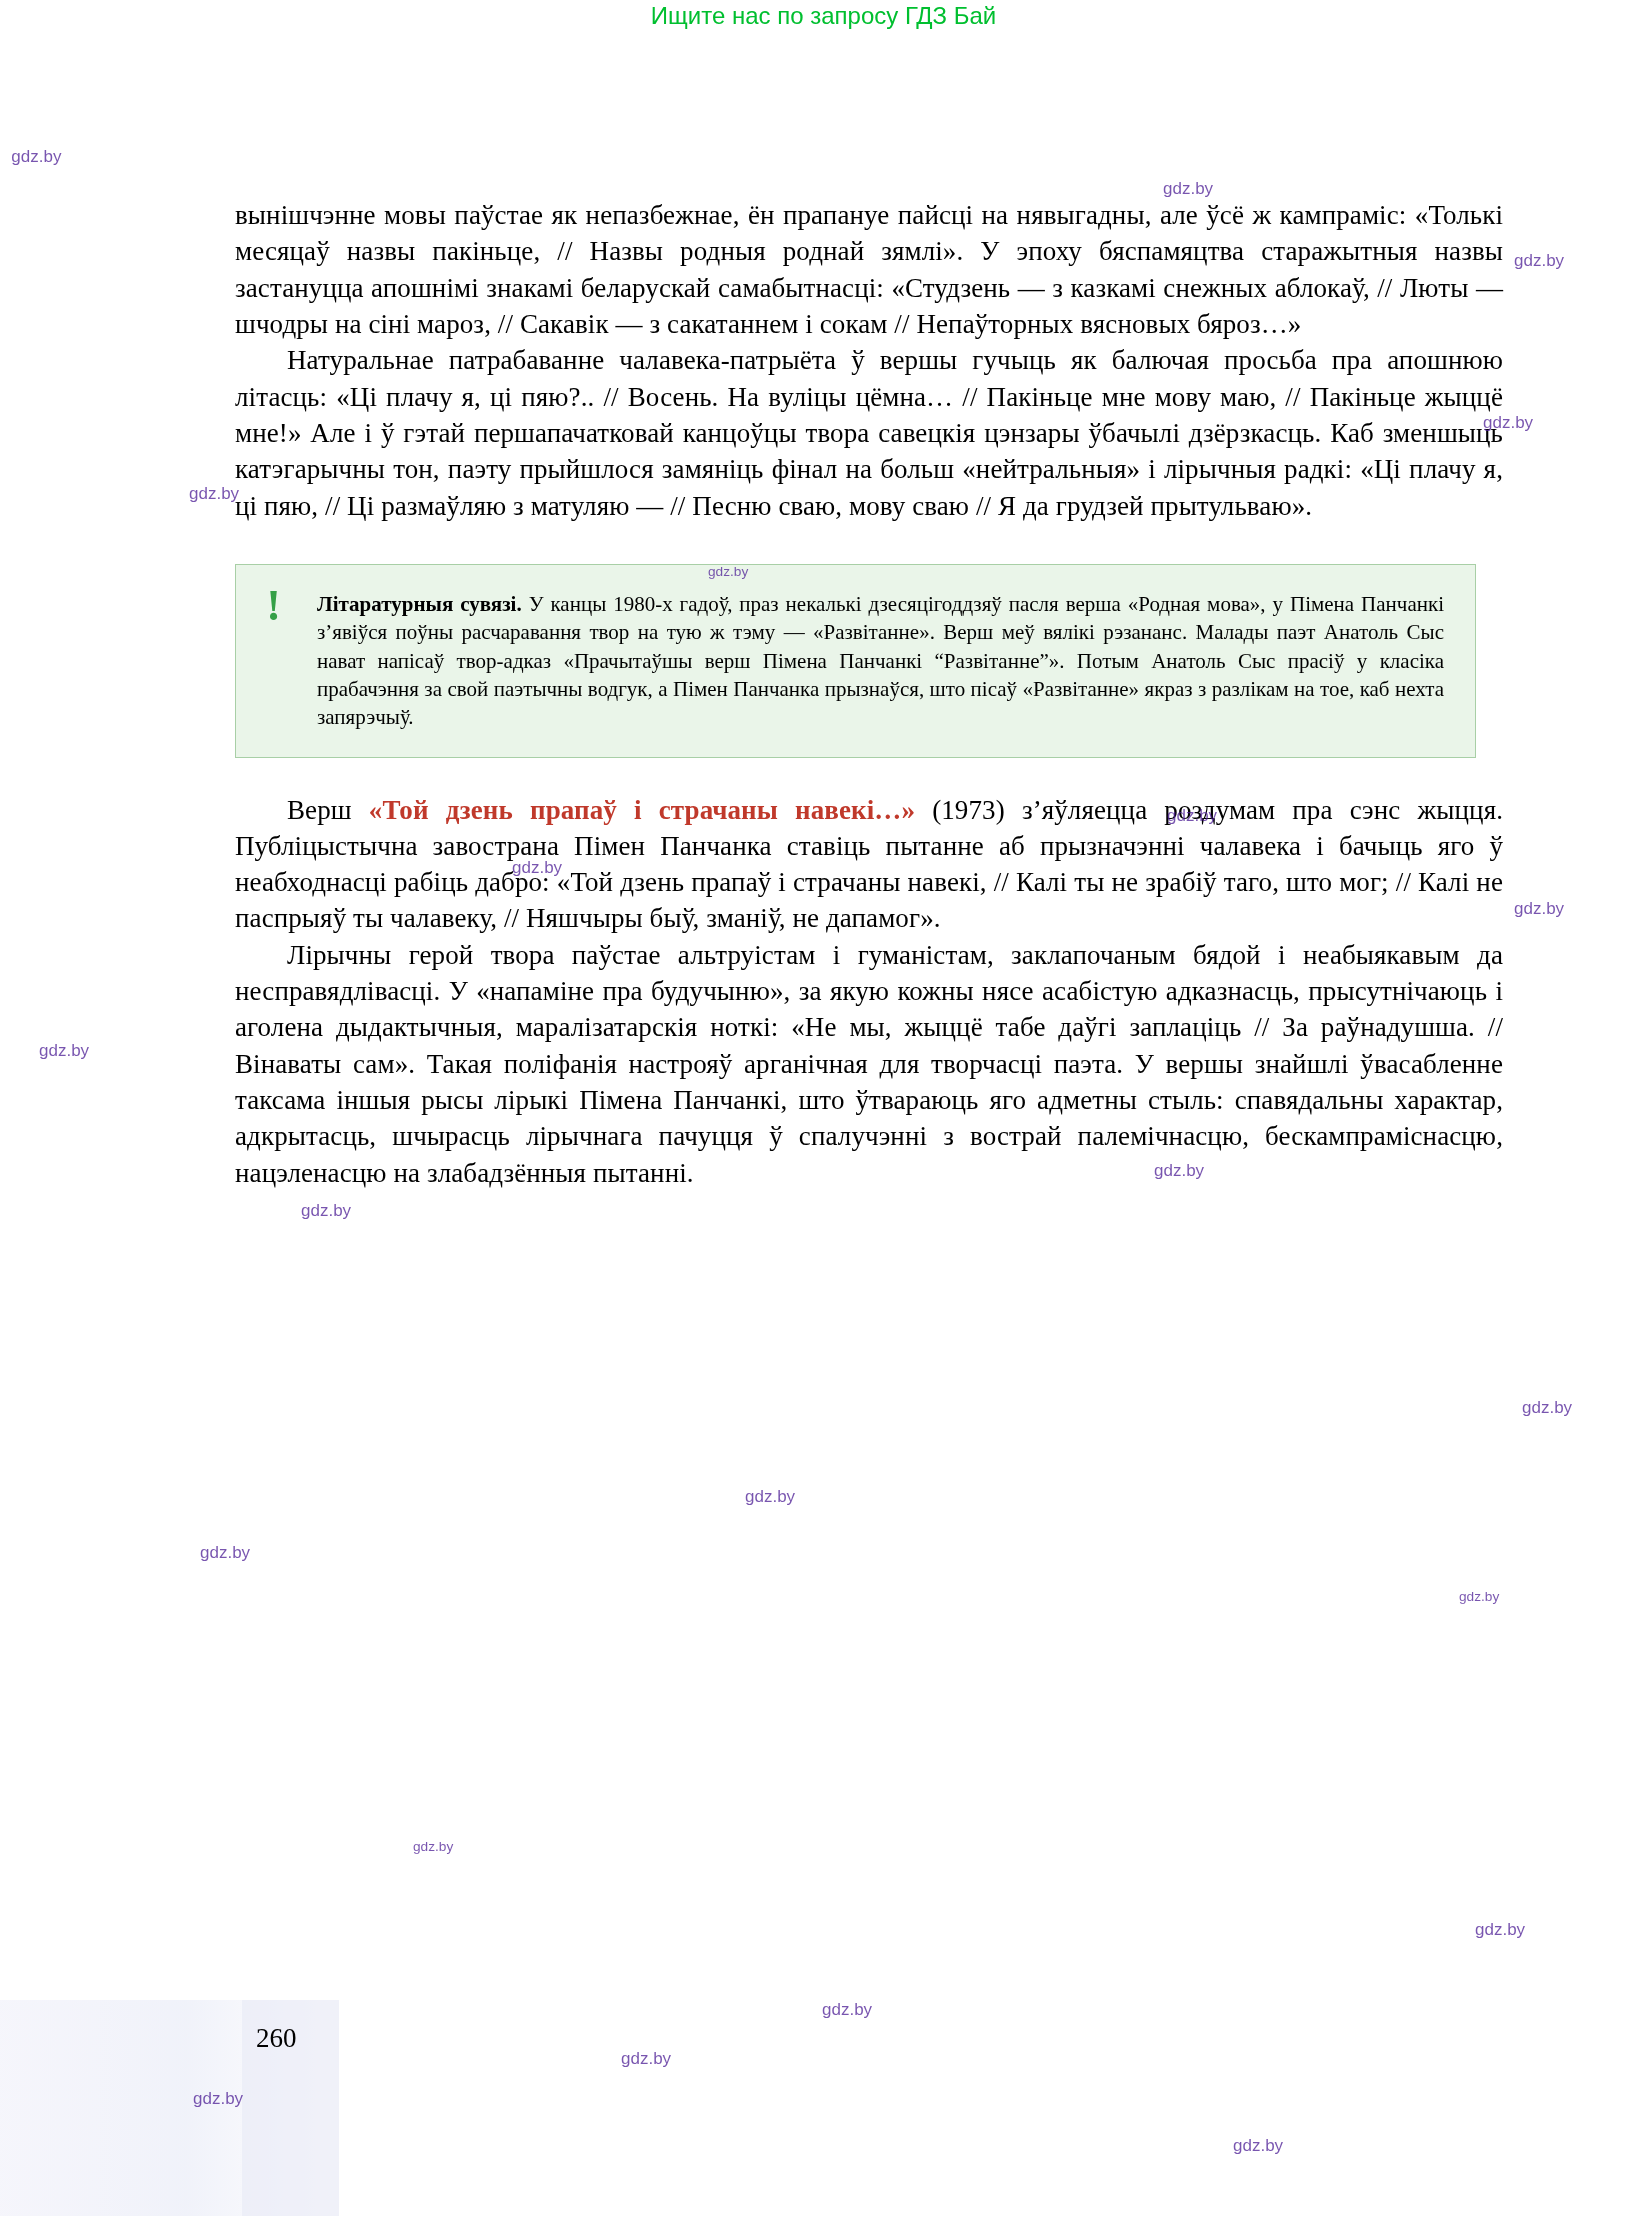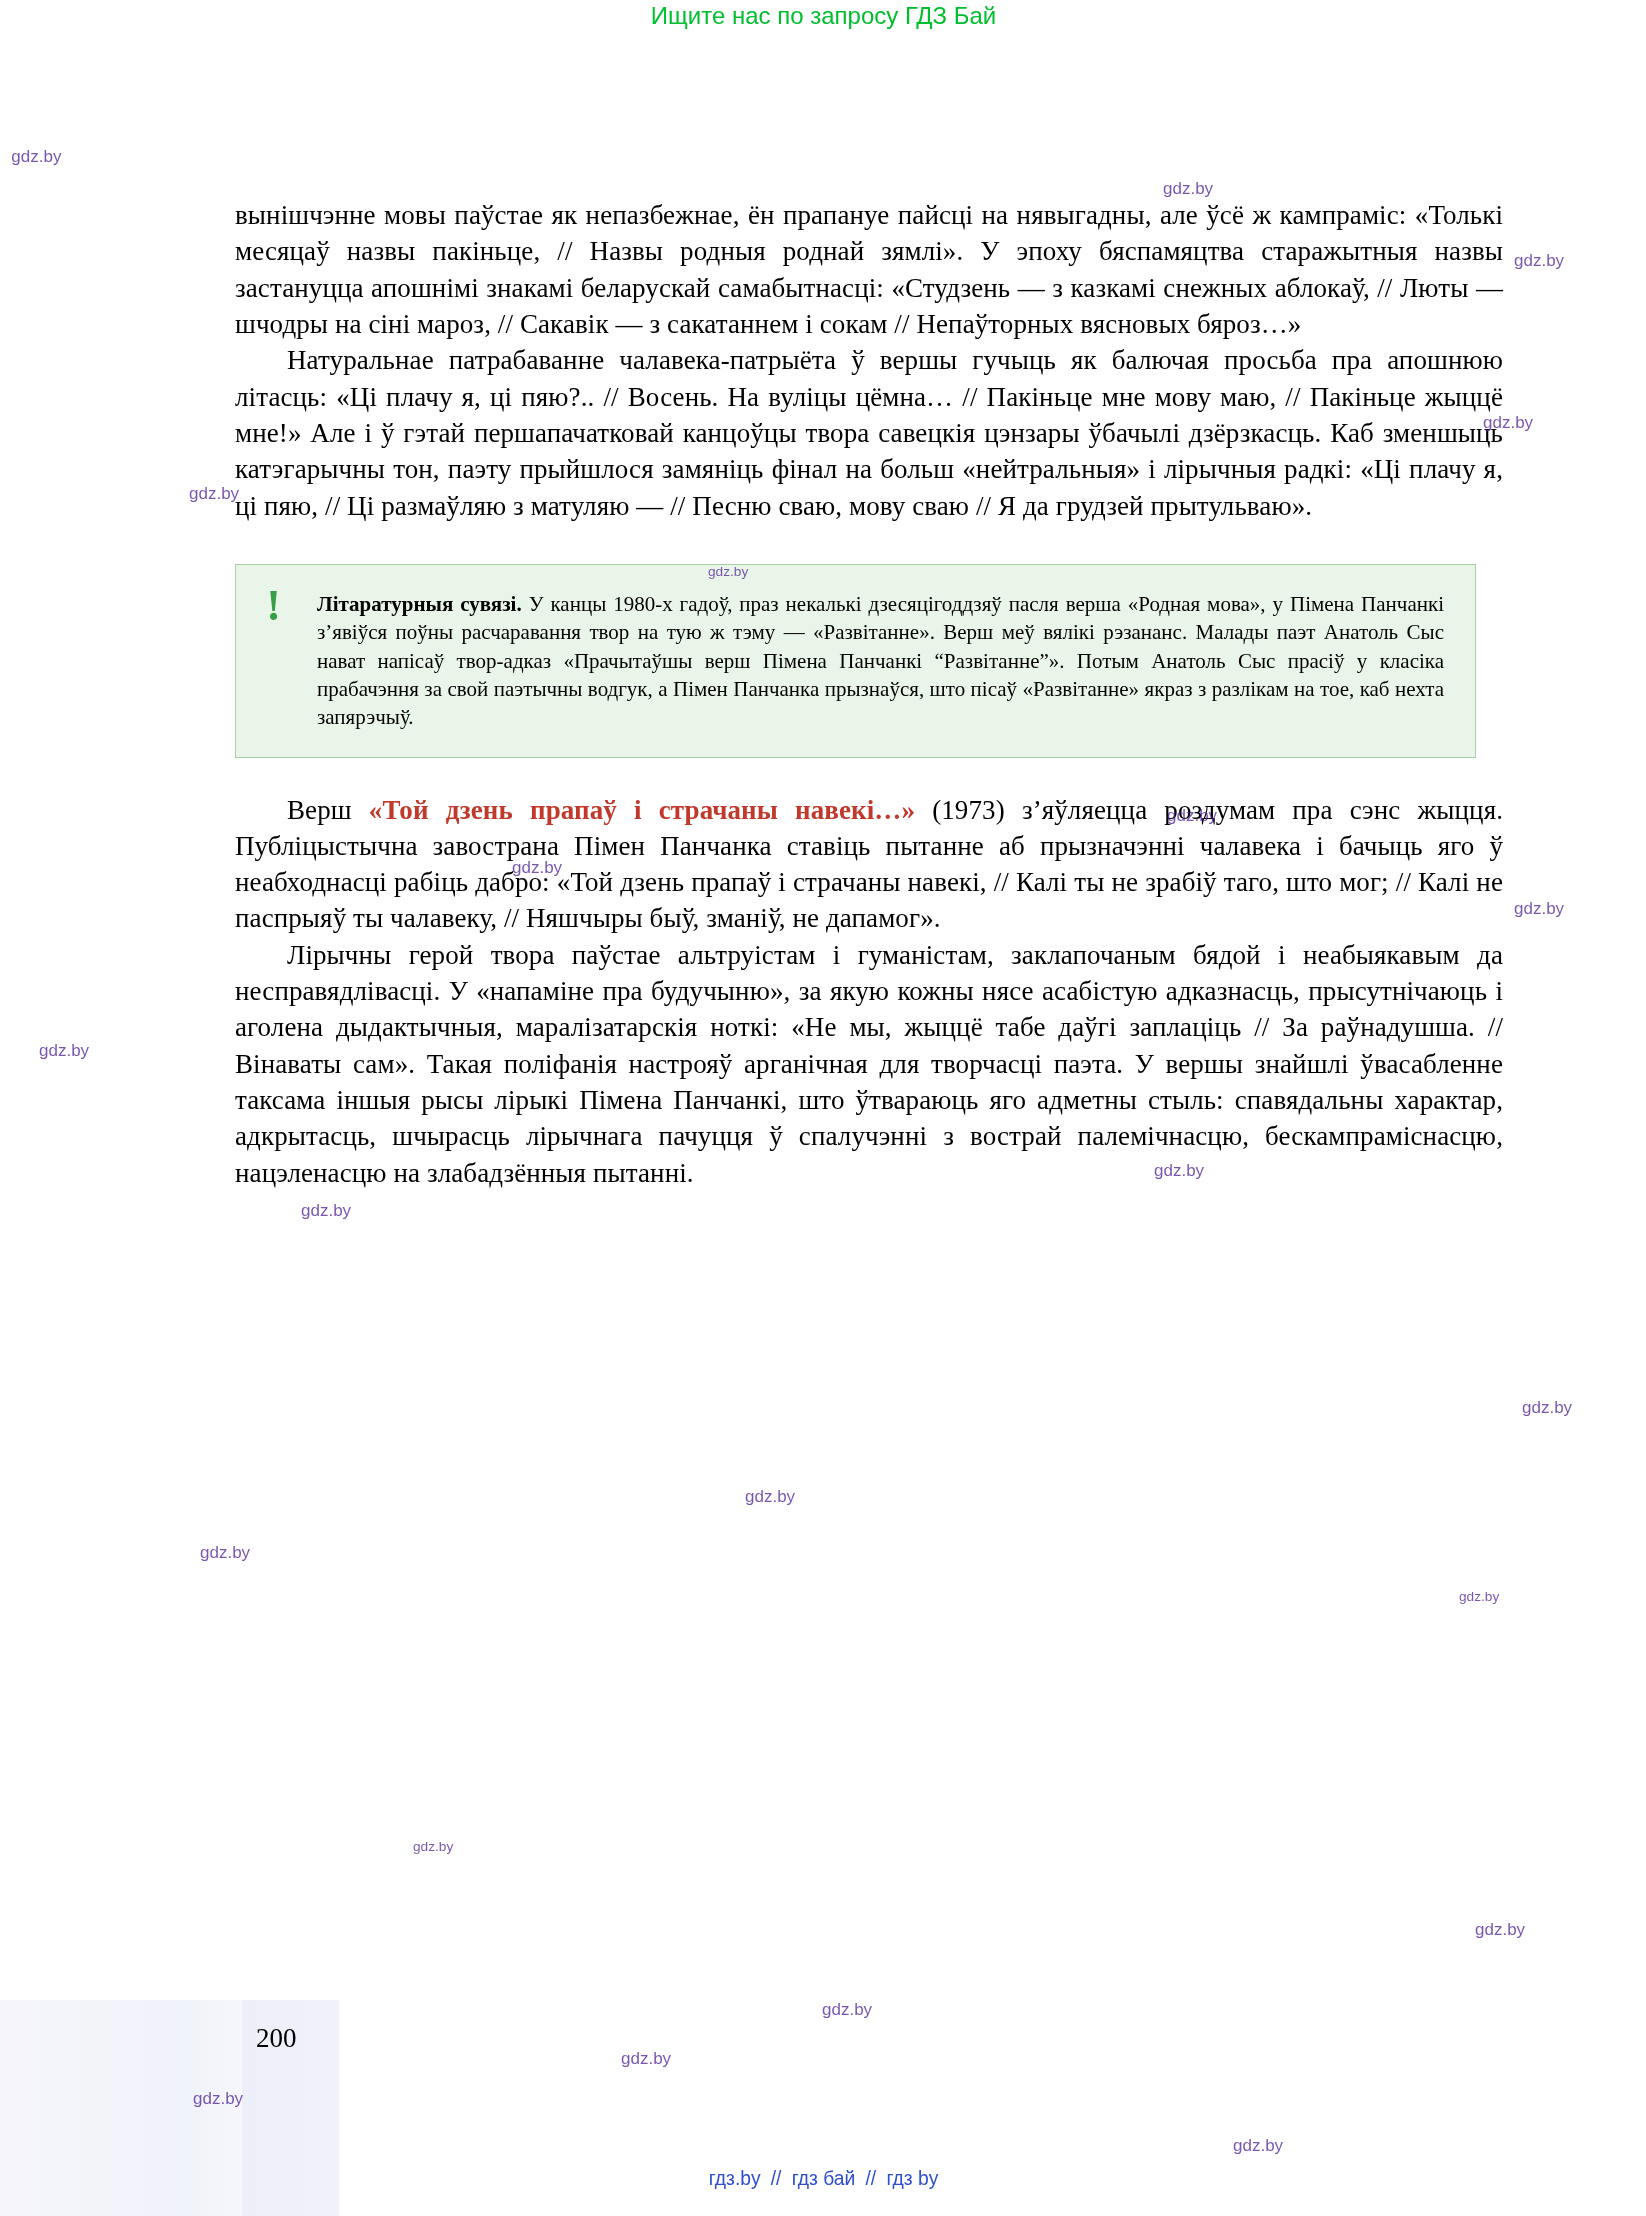--- a/index.html
+++ b/index.html
@@ -191,30 +191,23 @@
     </div>
 
     <p class="para indent" style="margin-top:34px">
       <span>Верш </span><span class="redbold">«Той дзень прапаў і страчаны навекі…»</span><span> (1973) з’яўляецца роздумам пра сэнс жыцця. Публіцыстычна завострана Пімен Панчанка ставіць пытанне аб прызначэнні чалавека і бачыць яго ў неабходнасці рабіць дабро: «Той дзень прапаў і страчаны навекі, // Калі ты не зрабіў таго, што мог; // Калі не паспрыяў ты чалавеку, // Няшчыры быў, зманіў, не дапамог».</span>
     </p>
 
     <p class="para indent">Лірычны герой твора паўстае альтруістам і гуманістам, заклапочаным бядой і неабыякавым да несправядлівасці. У «напаміне пра будучыню», за якую кожны нясе асабістую адказнасць, прысутнічаюць і аголена дыдактычныя, маралізатарскія ноткі: «Не мы, жыццё табе даўгі заплаціць // За раўнадушша. // Вінаваты сам». Такая поліфанія настрояў арганічная для творчасці паэта. У вершы знайшлі ўвасабленне таксама іншыя рысы лірыкі Пімена Панчанкі, што ўтвараюць яго адметны стыль: спавядальны характар, адкрытасць, шчырасць лірычнага пачуцця ў спалучэнні з вострай палемічнасцю, бескампраміснасцю, нацэленасцю на злабадзённыя пытанні.</p>
 
   </div>
 
-  <div class="folio">200</div>
-
-
-  <div class="bottom-links">
-    <span>гдз.by</span>
-    <span class="sep">//</span>
-    <span>гдз бай</span>
-    <span class="sep">//</span>
-    <span>гдз by</span>
-  </div>
+  <div class="folio">260</div>
+
+
 
   <div id="wm-layer">
       <div class="wm sm" style="left: 11.3px; top: 147px;">gdz.by</div>
       <div class="wm sm" style="left: 1163px; top: 179px;">gdz.by</div>
       <div class="wm sm" style="left: 1514px; top: 251px;">gdz.by</div>
       <div class="wm sm" style="left: 1483px; top: 413px;">gdz.by</div>
       <div class="wm sm" style="left: 189px; top: 484px;">gdz.by</div>
       <div class="wm xs" style="left: 708px; top: 564px;">gdz.by</div>
       <div class="wm sm" style="left: 1167px; top: 806px;">gdz.by</div>
       <div class="wm sm" style="left: 512px; top: 858px;">gdz.by</div>

